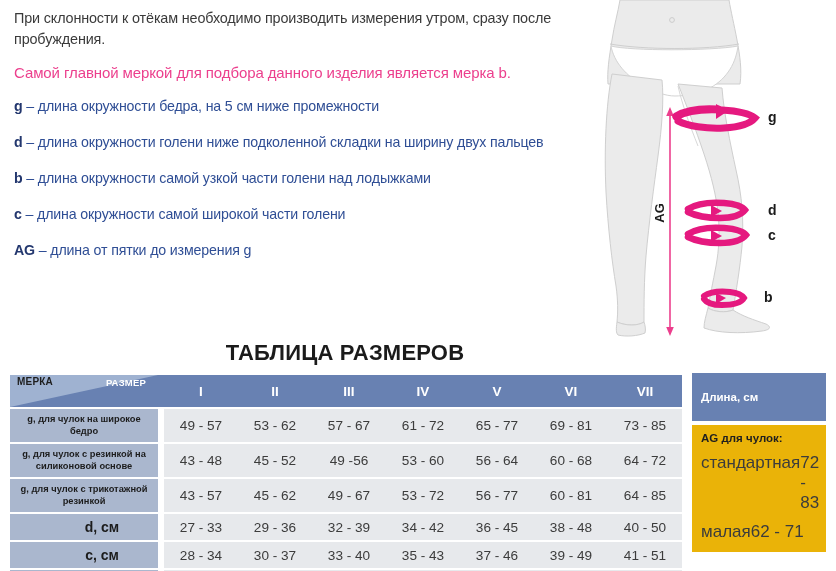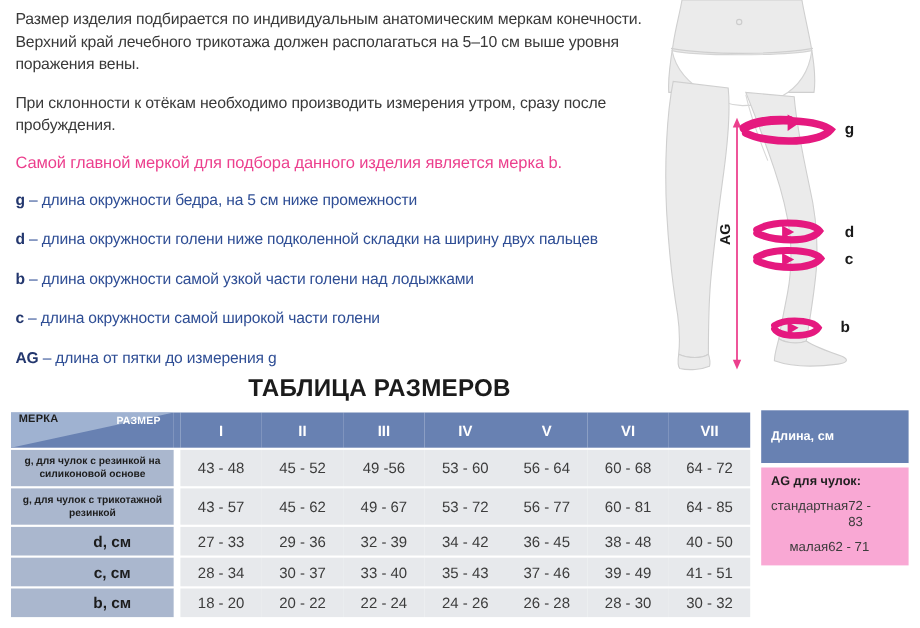--- a/index.html
+++ b/index.html
@@ -179,46 +179,45 @@
     background: #6881b2;
     color: #ffffff;
     font-size: 11.5px;
     font-weight: bold;
     text-align: left;
     padding: 0 0 0 9px;
     height: 48px;
     vertical-align: middle;
   }
   .side-body {
-    background: #f9a8d4;
+    background: #eab308;
     padding: 7px 19px 8px 9px;
     margin-left: 48px;
   }
   .side-title {
     font-size: 11.5px;
     font-weight: bold;
     color: #1f1f1f;
     margin-bottom: 9px;
   }
   .side-row {
     display: flex;
-    justify-content: center;
-    font-size: 12px;
+    justify-content: flex-start;
+    font-size: 17px;
     color: #3c3c3c;
     margin-bottom: 9px;
   }
   .side-row:last-child { margin-bottom: 2px; }
   .side-row .sv { color: #3c3c3c; }
   .spacer-row td { height: 2px; background: #fff; }
 </style>
 </head>
 <body>
 
 <div class="text-col">
-  <p class="para">Размер изделия подбирается по индивидуальным анатомическим меркам конечности. Верхний край лечебного трикотажа должен располагаться на 5–10 см выше уровня поражения вены.</p>
   <p class="para">При склонности к отёкам необходимо производить измерения утром, сразу после пробуждения.</p>
   <p class="pink-line">Самой главной меркой для подбора данного изделия является мерка b.</p>
 
   <p class="def-line">
     <span class="key">g</span><span> – </span><span>длина окружности бедра, на 5 см ниже промежности</span>
   </p>
   <p class="def-line">
     <span class="key">d</span><span> – </span><span>длина окружности голени ниже подколенной складки на ширину двух пальцев</span>
   </p>
   <p class="def-line">
@@ -333,20 +332,31 @@
         <th>I</th>
         <th>II</th>
         <th>III</th>
         <th>IV</th>
         <th>V</th>
         <th>VI</th>
         <th>VII</th>
       </tr>
     </thead>
     <tbody>
+      <tr class="tall">
+        <td class="rowlbl small">g, для чулок на широкое бедро</td>
+        <td class="gap"></td>
+        <td class="val">49 - 57</td>
+        <td class="val">53 - 62</td>
+        <td class="val">57 - 67</td>
+        <td class="val">61 - 72</td>
+        <td class="val">65 - 77</td>
+        <td class="val">69 - 81</td>
+        <td class="val">73 - 85</td>
+      </tr>
       <tr class="tall">
         <td class="rowlbl small">g, для чулок с  резинкой на силиконовой основе</td>
         <td class="gap"></td>
         <td class="val">43 - 48</td>
         <td class="val">45 - 52</td>
         <td class="val">49 -56</td>
         <td class="val">53 - 60</td>
         <td class="val">56 - 64</td>
         <td class="val">60 - 68</td>
         <td class="val">64 - 72</td>

